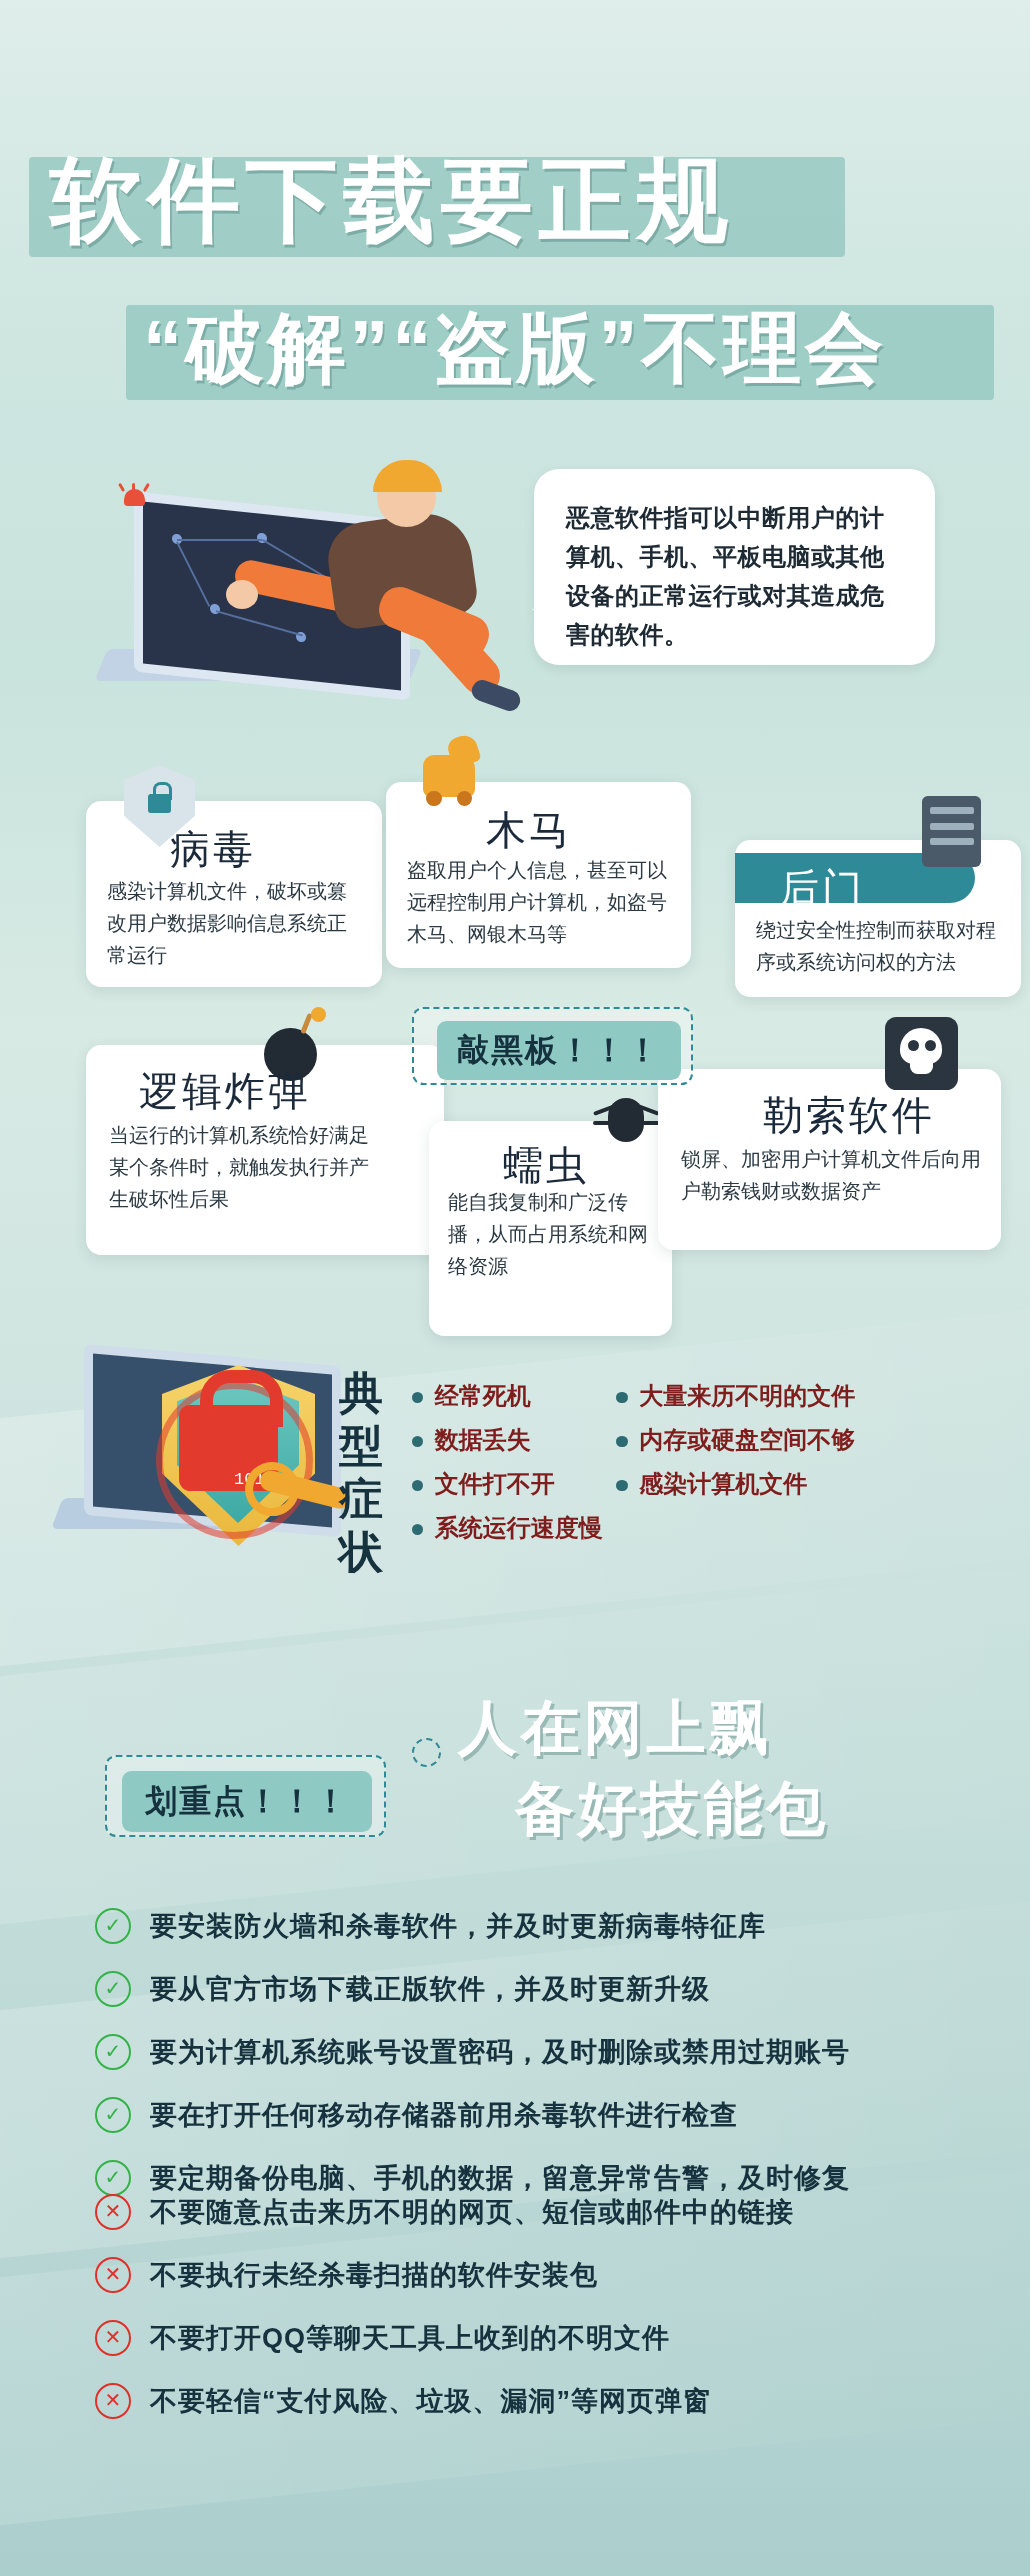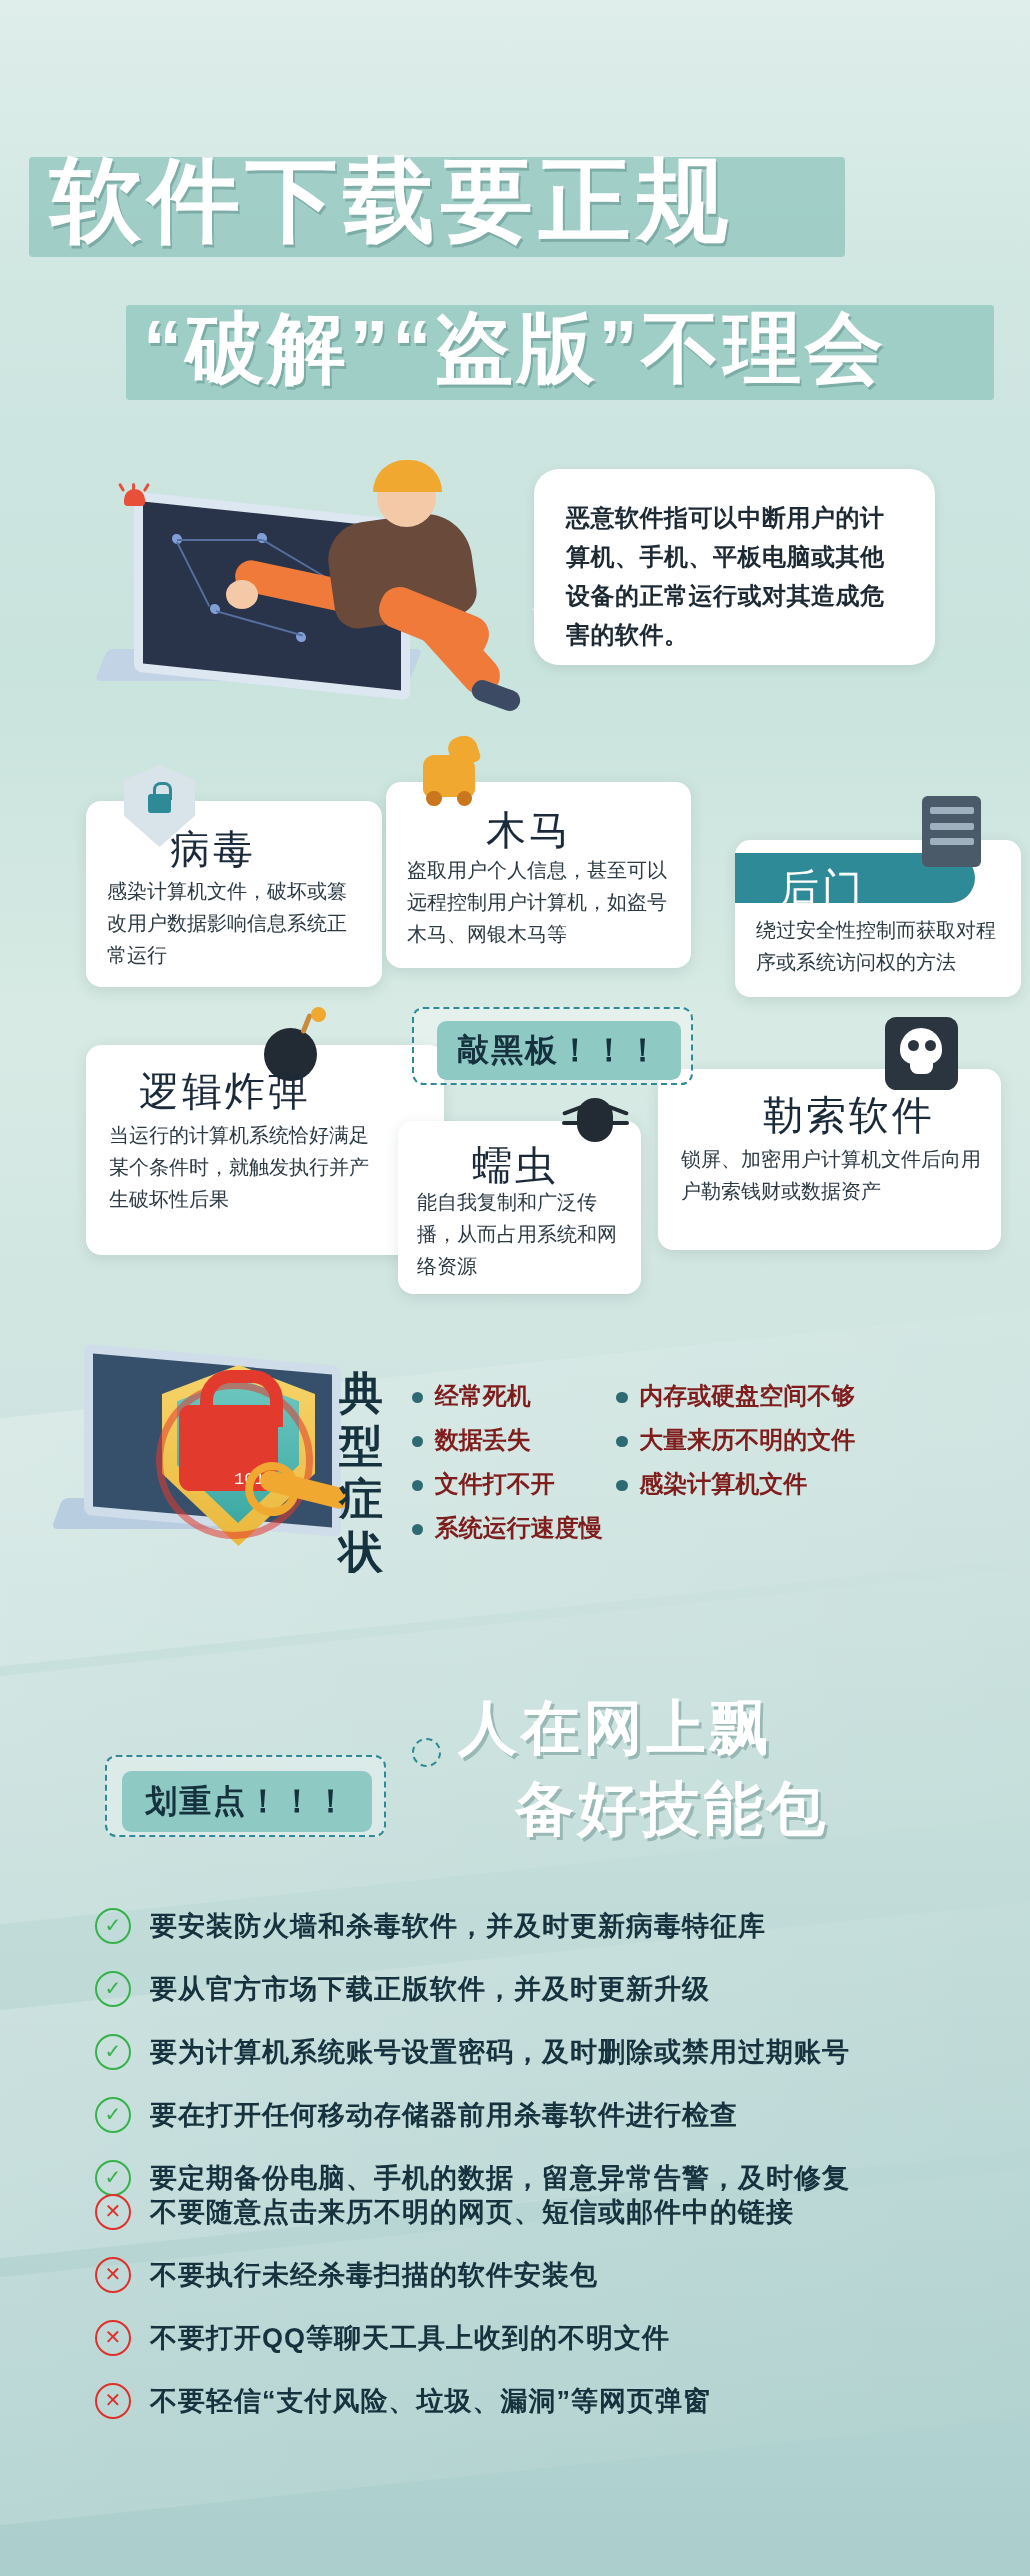--- a/index.html
+++ b/index.html
@@ -55,21 +55,21 @@
   .c-trojan{left:386px;top:782px;width:305px;height:186px;}
   .c-trojan h3{position:absolute;left:100px;top:21px;}
   .c-trojan p{position:absolute;left:21px;top:72px;width:265px;}
   .c-backdoor{left:735px;top:840px;width:286px;height:157px;}
   .c-backdoor h3{position:absolute;left:44px;top:21px;color:#fff;}
   .c-backdoor p{position:absolute;left:21px;top:74px;width:250px;}
   .backdoor-band{position:absolute;left:0;top:13.4px;width:240px;height:50px;background:#2e8a96;border-radius:0 25px 25px 0;}
   .c-logic{left:86px;top:1045px;width:358px;height:210px;}
   .c-logic h3{position:absolute;left:53px;top:19px;}
   .c-logic p{position:absolute;left:23px;top:74px;width:273px;}
-  .c-worm{left:398px;top:1121px;width:243px;height:173px;}
+  .c-worm{left:429px;top:1121px;width:243px;height:215px;}
   .c-worm h3{position:absolute;left:74px;top:17px;}
   .c-worm p{position:absolute;left:19px;top:65px;width:208px;}
   .c-ransom{left:658px;top:1069px;width:343px;height:181px;}
   .c-ransom h3{position:absolute;left:105px;top:19px;}
   .c-ransom p{position:absolute;left:23px;top:74px;width:305px;}
 
   .blackboard{position:absolute;left:412px;top:1007px;width:277px;height:74px;border:2.9px dashed #2e8a96;border-radius:11.4px;background:rgba(255,255,255,.35);}
   .blackboard-inner{position:absolute;left:437px;top:1021px;width:244px;height:59px;background:#8fc9c3;border-radius:9.5px;}
   .blackboard-text{position:absolute;left:437px;top:1021px;width:244px;height:59px;line-height:59px;text-align:center;font-size:32px;font-weight:bold;color:#16323e;letter-spacing:1.9px;}
 
@@ -269,22 +269,22 @@
 
 <div class="sym-title">典型症状</div>
 <div class="sym-list">
   <div class="sym-col left">
     <div class="sym-item"><span class="dot"></span><span>经常死机</span></div>
     <div class="sym-item"><span class="dot"></span><span>数据丢失</span></div>
     <div class="sym-item"><span class="dot"></span><span>文件打不开</span></div>
     <div class="sym-item"><span class="dot"></span><span>系统运行速度慢</span></div>
   </div>
   <div class="sym-col right">
+    <div class="sym-item"><span class="dot"></span><span>大量来历不明的文件</span></div>
     <div class="sym-item"><span class="dot"></span><span>内存或硬盘空间不够</span></div>
-    <div class="sym-item"><span class="dot"></span><span>大量来历不明的文件</span></div>
     <div class="sym-item"><span class="dot"></span><span>感染计算机文件</span></div>
   </div>
 </div>
 
 <div class="kp-box"></div>
 <div class="kp-inner"></div>
 <div class="kp-text">划重点！！！</div>
 <div class="kp-circle"></div>
 <div class="slogan1">人在网上飘</div>
 <div class="slogan2">备好技能包</div>

